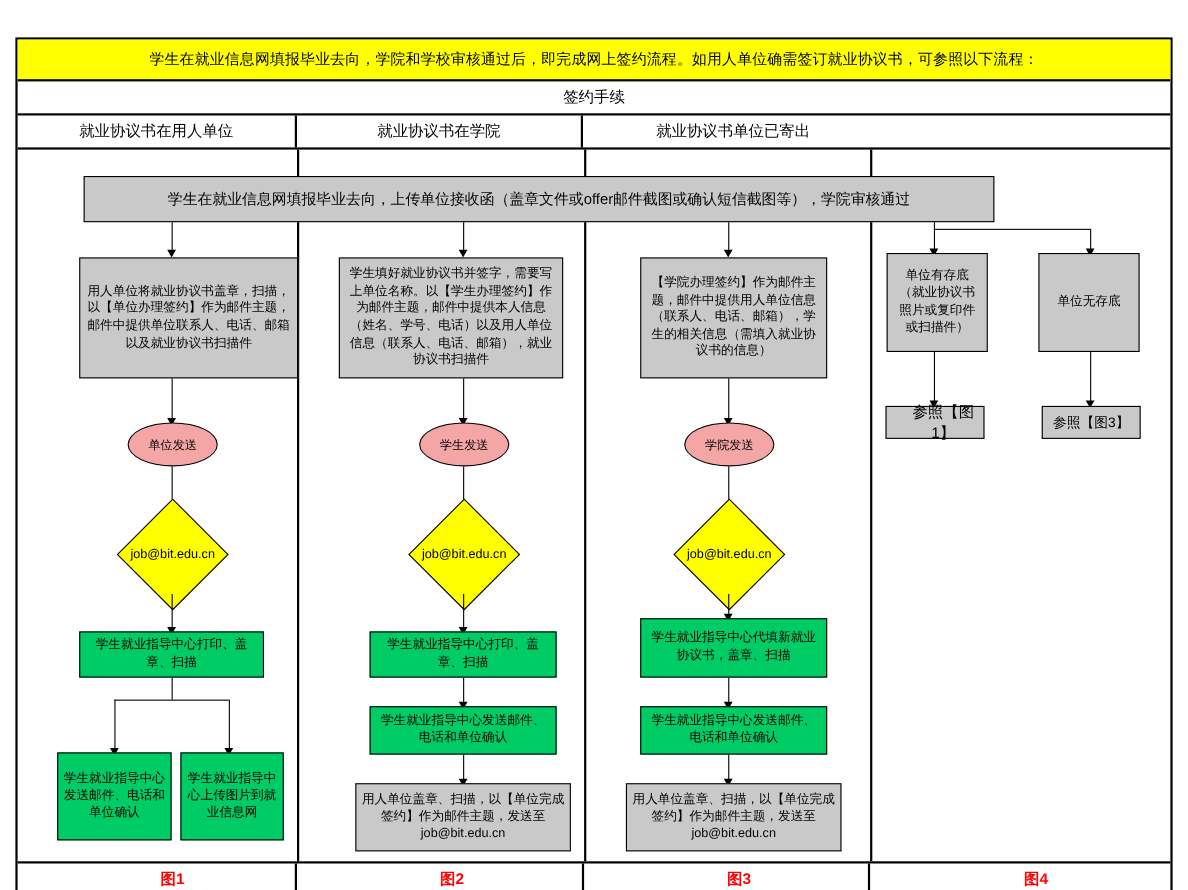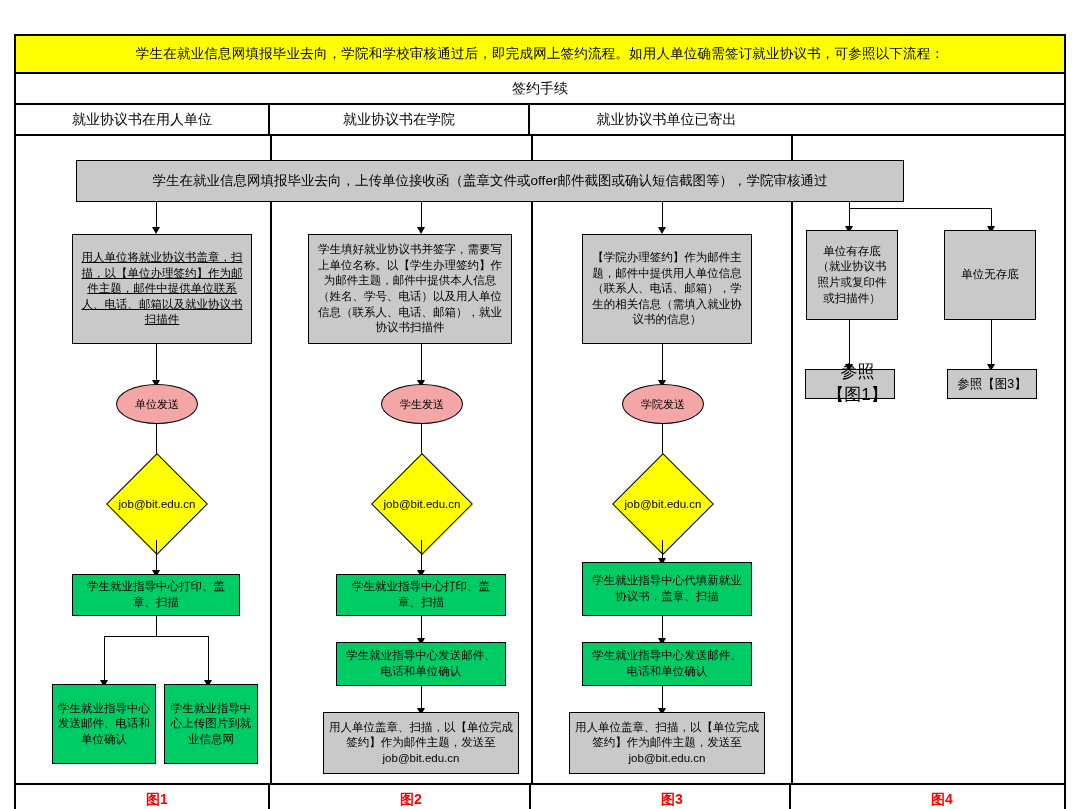--- a/index.html
+++ b/index.html
@@ -231,21 +231,21 @@
       <div class="vline-conn" style="left:646px; top:66px; height:29px;"></div>
       <div class="arrowhead" style="left:641.5px; top:91px;"></div>
 
       <div class="hline-conn" style="left:833px; top:72px; width:142px;"></div>
       <div class="vline-conn" style="left:833px; top:66px; height:7px;"></div>
       <div class="vline-conn" style="left:833px; top:72px; height:22px;"></div>
       <div class="arrowhead" style="left:828.5px; top:90px;"></div>
       <div class="vline-conn" style="left:975px; top:72px; height:22px;"></div>
       <div class="arrowhead" style="left:970.5px; top:90px;"></div>
 
-      <div class="node grey" style="left:56px; top:98px; width:180px; height:110px;text-decoration:underline;">用人单位将就业协议书盖章，扫描，以【单位办理签约】作为邮件主题，邮件中提供单位联系人、电话、邮箱以及就业协议书扫描件</div>
+      <div class="node grey" style="left:56px; top:98px; width:199px; height:110px;">用人单位将就业协议书盖章，扫描，以【单位办理签约】作为邮件主题，邮件中提供单位联系人、电话、邮箱以及就业协议书扫描件</div>
 
       <div class="vline-conn" style="left:140px; top:208px; height:40px;"></div>
       <div class="arrowhead" style="left:135.5px; top:244px;"></div>
 
       <div class="ellipse" style="left:100px; top:248px; width:82px; height:40px;">单位发送</div>
 
       <div class="vline-conn" style="left:140px; top:288px; height:44px;"></div>
       <div class="arrowhead" style="left:135.5px; top:328px;"></div>
 
       <div class="diamond" style="left:105px; top:332px; width:72px; height:72px;"></div>
@@ -323,21 +323,21 @@
       <div class="node grey" style="left:553px; top:576px; width:196px; height:62px;">用人单位盖章、扫描，以【单位完成签约】作为邮件主题，发送至job@bit.edu.cn</div>
 
       <div class="node grey" style="left:790px; top:94px; width:92px; height:90px;">单位有存底（就业协议书照片或复印件或扫描件）</div>
       <div class="node grey" style="left:928px; top:94px; width:92px; height:90px;">单位无存底</div>
 
       <div class="vline-conn" style="left:833px; top:184px; height:48px;"></div>
       <div class="arrowhead" style="left:828.5px; top:228px;"></div>
       <div class="vline-conn" style="left:975px; top:184px; height:48px;"></div>
       <div class="arrowhead" style="left:970.5px; top:228px;"></div>
 
-      <div class="node grey" style="left:789px; top:233px; width:90px; height:30px; font-size:17px;padding-left:20px;">参照【图1】</div>
+      <div class="node grey" style="left:789px; top:233px; width:90px; height:30px; font-size:14px;padding-left:20px;">参照【图1】</div>
       <div class="node grey" style="left:931px; top:233px; width:90px; height:30px; font-size:12.5px;">参照【图3】</div>
 
     </div>
 
     <div class="footer">
       <div class="footcell w1 f1">
         <span class="figlabel">图1</span>
       </div>
       <div class="footcell w2 f2">
         <span class="figlabel">图2</span>

